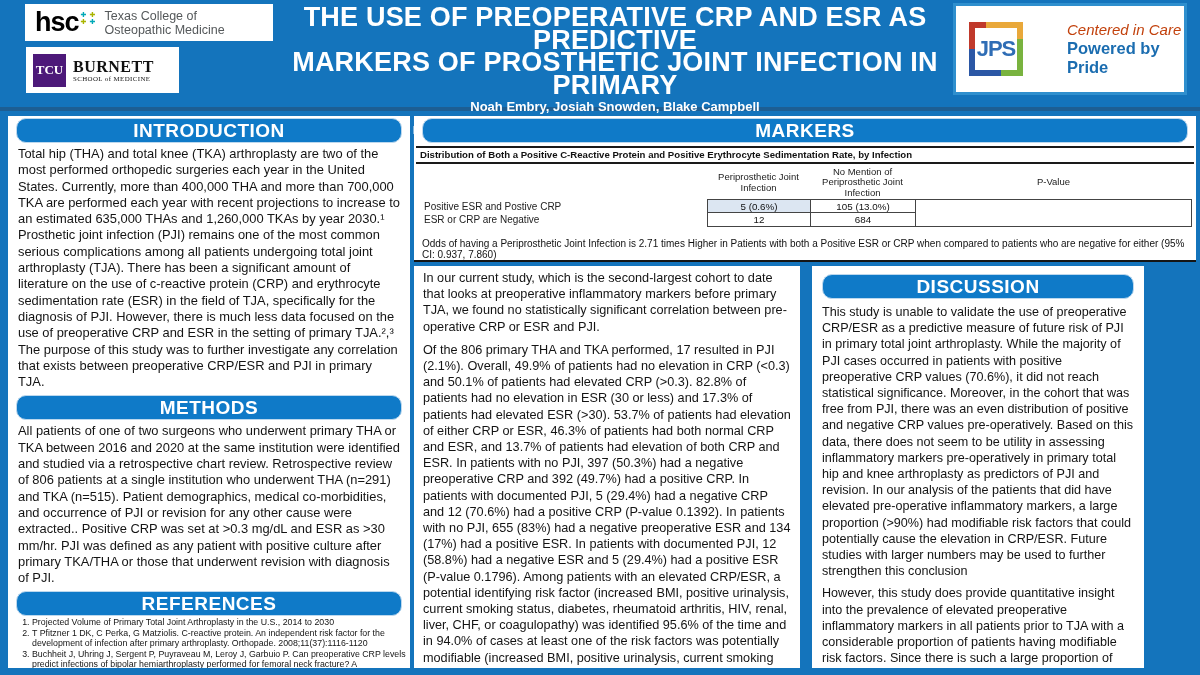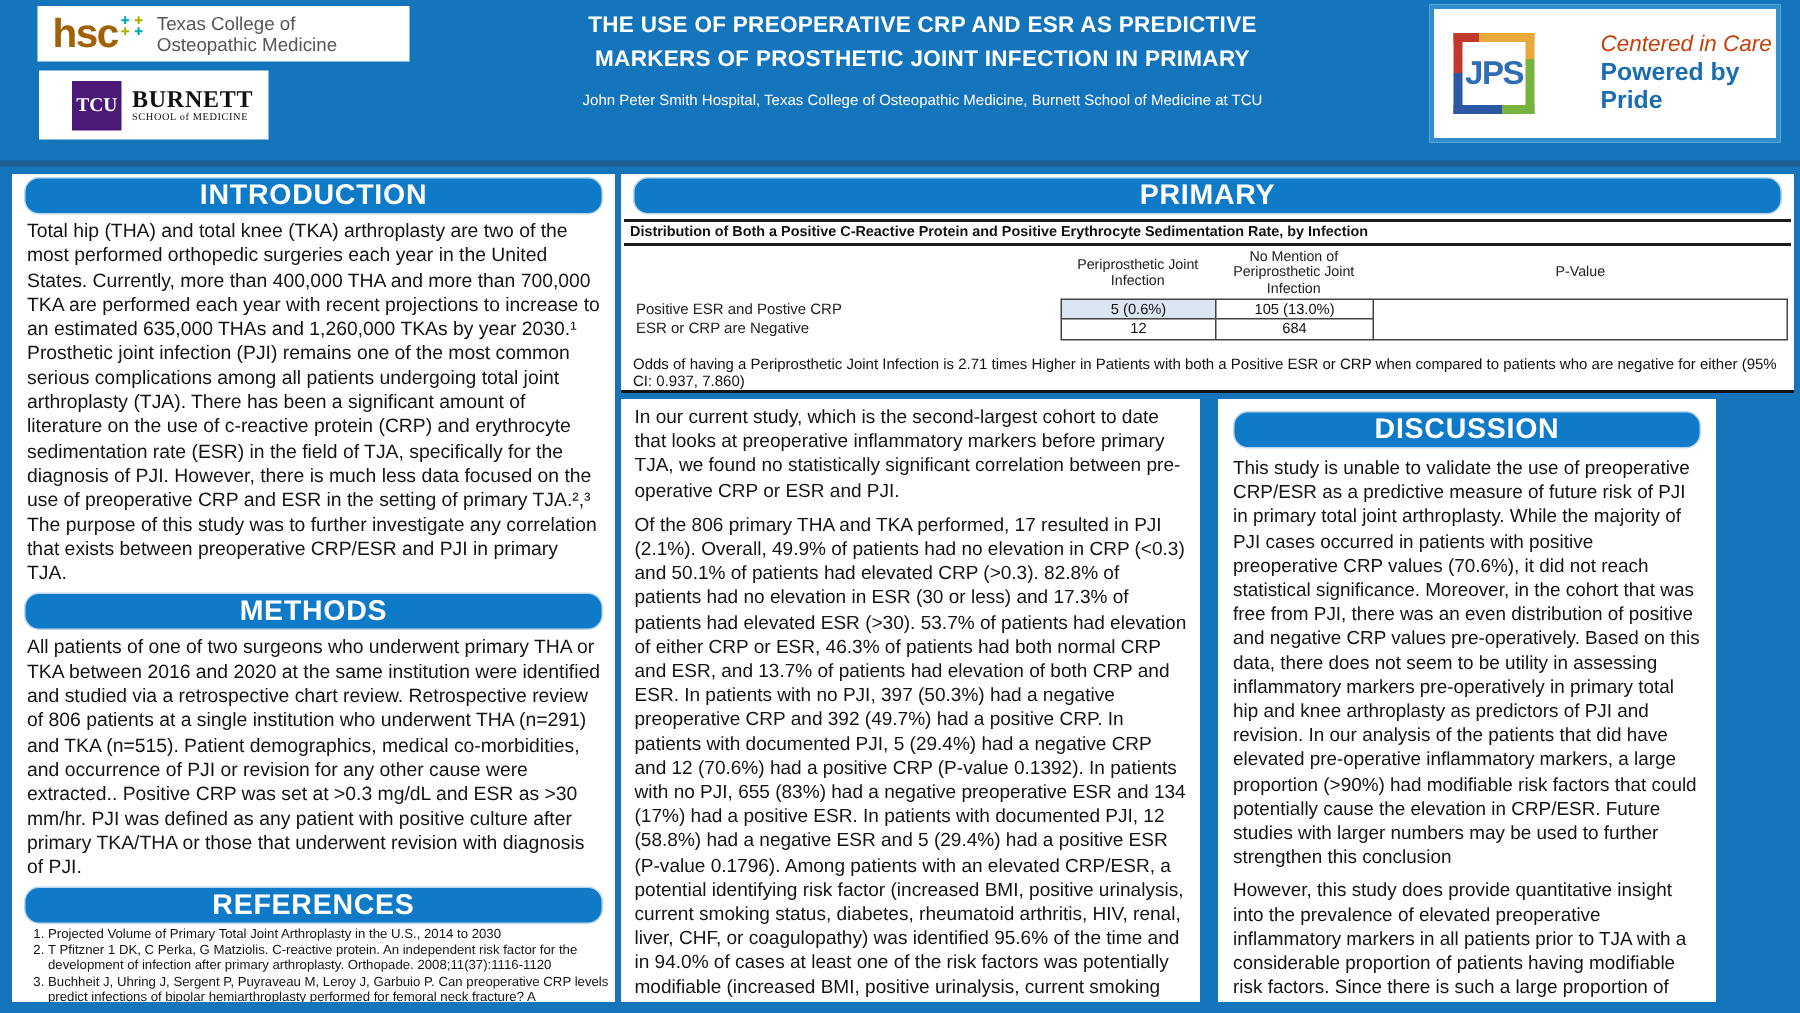--- a/index.html
+++ b/index.html
@@ -3,34 +3,34 @@
 <meta charset="utf-8">
 <style>
   * { margin:0; padding:0; box-sizing:border-box; }
   html,body { width:1200px; height:675px; }
   body { font-family:"Liberation Sans", sans-serif; background:#1474bc; position:relative; overflow:hidden; }
 
   
   .hdr-rule { position:absolute; left:0; top:107px; width:1200px; height:4px; background:#1d5e93; }
 
   .hsc-box { position:absolute; left:25px; top:4px; width:248px; height:37px; background:#fff; display:flex; align-items:center; padding:0 6px 0 10px; }
-  .hsc-mark { font-size:27px; font-weight:bold; color:#a16207; letter-spacing:-1px; line-height:1; }
+  .hsc-mark { font-size:27px; font-weight:bold; color:#000000; letter-spacing:-1px; line-height:1; }
   .hsc-stars { display:grid; grid-template-columns:9px 9px; margin:-10px 6px 0 2px; }
   .hsc-stars span { font-size:7px; line-height:7px; }
   .st-teal { color:#00a9b7; } .st-green { color:#a9b400; }
   .hsc-text { color:#54585a; font-size:12.5px; line-height:14px; }
 
-  .tcu-box { position:absolute; left:26px; top:47px; width:153px; height:46px; background:#fff; display:flex; align-items:center; padding-left:22px; }
+  .tcu-box { position:absolute; left:26px; top:47px; width:153px; height:46px; background:#fff; display:flex; align-items:center; padding-left:7px; }
   .tcu-mark { width:33px; height:33px; background:#4d1979; color:#fff; display:flex; align-items:center; justify-content:center; font-family:"Liberation Serif", serif; font-weight:bold; font-size:13px; }
   .tcu-text { margin-left:7px; }
   .tcu-name { font-family:"Liberation Serif", serif; font-weight:bold; font-size:16px; color:#111; letter-spacing:0.5px; line-height:17px; }
   .tcu-sub { font-family:"Liberation Serif", serif; font-size:6.9px; color:#111; letter-spacing:0.4px; }
 
   .title-block { position:absolute; left:270px; top:6px; width:690px; text-align:center; color:#fff; }
-  .title-line { font-size:15px; font-weight:bold; line-height:22.5px; letter-spacing:0.2px; }
+  .title-line { font-size:27px; font-weight:bold; line-height:22.5px; letter-spacing:0.2px; }
   .authors { font-size:13px; font-weight:bold; margin-top:3px; }
   .affiliation { font-size:10px; margin-top:11px; }
 
   .jps-box { position:absolute; left:953px; top:3px; width:234px; height:92px; background:#fff; border:3px solid #2f8fce; display:flex; align-items:center; padding-left:13px;gap:32px; }
   .jps-mark { width:54px; height:54px; position:relative; flex:0 0 auto; }
   .jps-mark .jt { position:absolute; top:0; left:0; right:0; height:6px; background:linear-gradient(90deg,#c0392b 0 32%,#e9a83a 32% 100%); }
   .jps-mark .jr { position:absolute; top:0; right:0; bottom:0; width:6px; background:linear-gradient(180deg,#e9a83a 0 32%,#79b33f 32% 100%); }
   .jps-mark .jb { position:absolute; bottom:0; left:0; right:0; height:6px; background:linear-gradient(90deg,#2b57a5 0 60%,#79b33f 60% 100%); }
   .jps-mark .jl { position:absolute; top:0; left:0; bottom:0; width:6px; background:linear-gradient(180deg,#c0392b 0 50%,#2b57a5 50% 100%); }
   .jps-letters { position:absolute; inset:6px; display:flex; align-items:center; justify-content:center; color:#2f6db5; font-weight:bold; font-size:22px; letter-spacing:-1px; }
@@ -97,20 +97,21 @@
   <span class="tcu-mark">TCU</span>
   <span class="tcu-text">
     <div class="tcu-name">BURNETT</div>
     <div class="tcu-sub">SCHOOL of MEDICINE</div>
   </span>
 </div>
 
 <div class="title-block">
   <div class="title-line">THE USE OF PREOPERATIVE CRP AND ESR AS PREDICTIVE</div>
   <div class="title-line">MARKERS OF PROSTHETIC JOINT INFECTION IN PRIMARY</div>
+  <div class="authors">Noah Embry, Josiah Snowden, Blake Campbell</div>
   <div class="affiliation">John Peter Smith Hospital, Texas College of Osteopathic Medicine, Burnett School of Medicine at TCU</div>
 </div>
 
 <div class="jps-box">
   <span class="jps-mark">
     <span class="jt"></span>
       <span class="jr"></span>
       <span class="jb"></span>
       <span class="jl"></span>
     <span class="jps-letters">JPS</span>
@@ -137,21 +138,21 @@
   </div>
   <ol class="refs">
     <li>Projected Volume of Primary Total Joint Arthroplasty in the U.S., 2014 to 2030</li>
     <li>T Pfitzner 1 DK, C Perka, G Matziolis. C-reactive protein. An independent risk factor for the development of infection after primary arthroplasty. Orthopade. 2008;11(37):1116-1120</li>
     <li>Buchheit J, Uhring J, Sergent P, Puyraveau M, Leroy J, Garbuio P. Can preoperative CRP levels predict infections of bipolar hemiarthroplasty performed for femoral neck fracture? A retrospective, multicenter study. European Journal of Orthopaedic Surgery &amp; Traumatology. 2015;25(1):117-12</li>
   </ol>
 </div>
 
 <div class="panel results-panel">
   <div class="bar">
-    <span>PRIMARY</span>
+    <span>MARKERS</span>
   </div>
   <div class="tbl-caption">Distribution of Both a Positive C-Reactive Protein and Positive Erythrocyte Sedimentation Rate, by Infection</div>
 
   <div class="table-zone">
     <div class="t-label t-label1">Positive ESR and Postive CRP</div>
     <div class="t-label t-label2">ESR or CRP are Negative</div>
 
     <div class="t-headers">
       <div class="t-h t-h1">Periprosthetic Joint Infection</div>
       <div class="t-h t-h2">No Mention of Periprosthetic Joint Infection</div>

